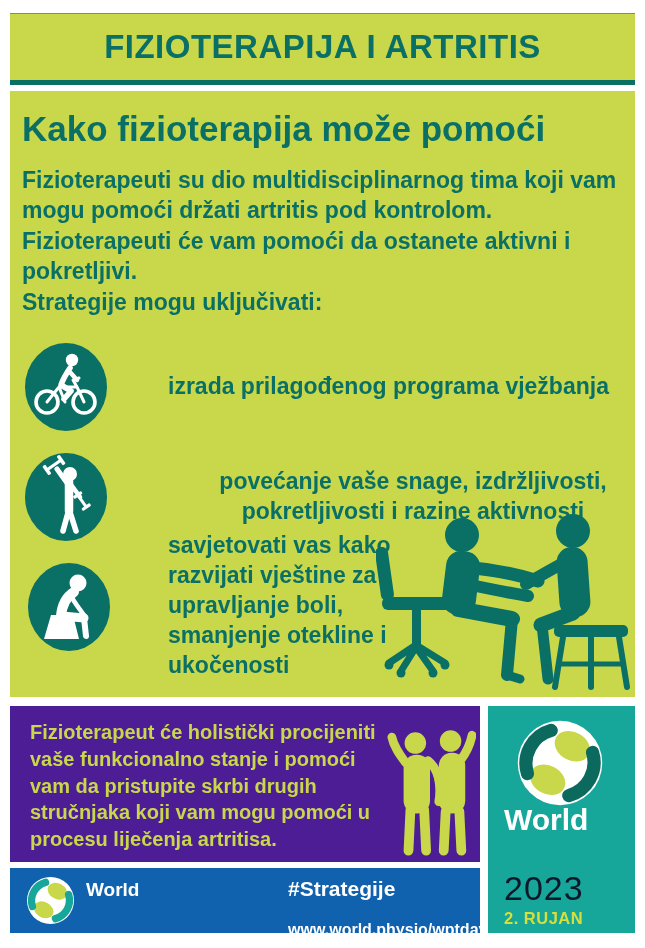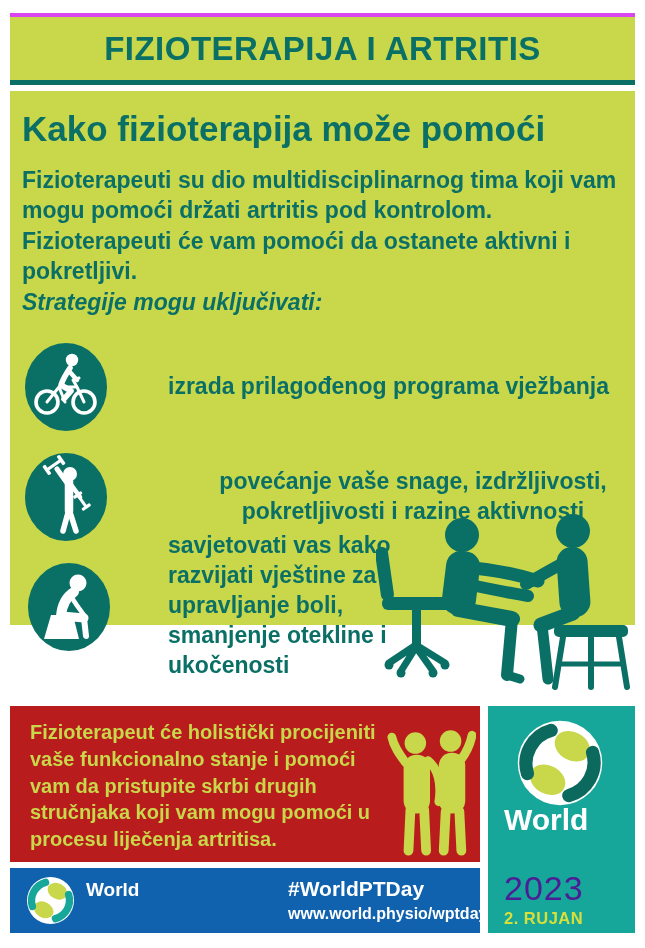--- a/index.html
+++ b/index.html
@@ -5,88 +5,88 @@
   * { margin:0; padding:0; box-sizing:border-box; }
   html,body { background:#ffffff; }
   body { font-family:"Liberation Sans", sans-serif; }
   #poster {
     position:relative; width:645px; height:948px; background:#ffffff;
     overflow:hidden;
   }
   
   .header-band {
     position:absolute; left:10px; top:13px; width:625px; height:72px;
-    background:#c9d74b; border-top:4px solid #d946ef; border-bottom:5px solid #0a7066;
+    background:#c9d74b; border-top:1px solid #d946ef; border-bottom:5px solid #0a7066;
     display:flex; align-items:center; justify-content:center;
   }
   .header-band h1 {
     color:#0a7066; font-size:33px; font-weight:800; letter-spacing:.5px;
   }
   
   .main-panel {
-    position:absolute; left:10px; top:91px; width:625px; height:534px;
+    position:absolute; left:10px; top:91px; width:625px; height:606px;
     background:#c9d74b;
   }
   .main-heading {
     position:absolute; left:12px; top:18px;
     color:#0a7066; font-size:35px; font-weight:800;
   }
   .intro-text {
     position:absolute; left:12px; top:74px; width:602px;
     color:#0a7066; font-size:23px; font-weight:700; line-height:1.32;
   }
   .strategies-label {
     position:absolute; left:12px; top:198px;
-    color:#0a7066; font-size:23px; font-weight:700;font-style:italic;
+    color:#0a7066; font-size:23px; font-weight:700;
   }
   .strategy-icon { position:absolute; width:82px; height:88px; }
   .s-icon-1 { left:15px; top:252px; }
   .s-icon-2 { left:15px; top:362px; }
   .s-icon-3 { left:18px; top:472px; }
   .strategy-text {
     position:absolute; left:110px; display:flex; align-items:center;
     color:#0a7066; font-size:23px; font-weight:700; line-height:1.3;margin-left:48px;
   }
   .s-text-1 { top:252px; height:88px; width:505px; }
   .s-text-2 { top:362px; height:88px; width:490px;text-align:center; }
   .s-text-3 { top:440px; width:282px; height:250px; align-items:flex-start; }
   .therapy-illustration { position:absolute; left:366px; top:406px; width:258px; height:196px; }
   
   .callout-box {
     position:absolute; left:10px; top:706px; width:470px; height:156px;
-    background:#b91c1c;
+    background:#4c1d95;
   }
   .callout-text {
     position:absolute; left:20px; top:13px; width:358px;
     color:#c9d74b; font-size:20px; font-weight:700; line-height:1.34;
   }
   .friends-illustration { position:absolute; left:376px; top:16px; width:90px; height:134px; }
   
   .badge-box {
     position:absolute; left:488px; top:706px; width:147px; height:227px;
     background:#16a79a;
   }
   .badge-logo { position:absolute; left:28px; top:13px; width:88px; height:88px; }
   .badge-world { position:absolute; left:16px; top:98px; color:#fff; font-size:30px; font-weight:800; line-height:1.07; }
   .badge-ptday { position:absolute; left:16px; top:130px; color:#fff; font-size:30px; font-weight:800; }
-  .badge-year { position:absolute; left:16px; top:163px; color:#4c1d95; font-size:34px; font-weight:300; letter-spacing:1px; }
+  .badge-year { position:absolute; left:16px; top:163px; color:#0f172a; font-size:34px; font-weight:300; letter-spacing:1px; }
   .badge-date { position:absolute; left:16px; top:203px; color:#d9df3a; font-size:16.5px; font-weight:800; letter-spacing:.5px; }
   
   .footer-bar {
     position:absolute; left:10px; top:868px; width:470px; height:65px;
     background:#1162ae;
   }
   .footer-logo { position:absolute; left:16px; top:8px; width:49px; height:49px; }
   .org-name {
     position:absolute; left:76px; top:12px;
     color:#fff; font-size:19px; font-weight:800; line-height:1.1;
   }
   .footer-links { position:absolute; left:278px; top:9px; color:#fff; }
   .hashtag { font-size:21px; font-weight:800; }
-  .site-url { font-size:16px; font-weight:600; margin-top:4px; }
+  .site-url { font-size:16px; font-weight:600; margin-top:20px; }
 </style>
 </head>
 <body>
 
 <div id="poster">
 
   <div class="header-band">
     <h1>FIZIOTERAPIJA I ARTRITIS</h1>
   </div>
 
@@ -205,18 +205,18 @@
       <circle cx="50" cy="50" r="48" fill="#ffffff"></circle>
       <ellipse cx="64" cy="31" rx="21" ry="16" fill="#c9d74b" transform="rotate(28 64 31)"></ellipse>
       <ellipse cx="36" cy="69" rx="21" ry="16" fill="#c9d74b" transform="rotate(28 36 69)"></ellipse>
       <path d="M13,62 A39,39 0 0 1 40,13" stroke="#16a79a" stroke-width="15" fill="none" stroke-linecap="round"></path>
       <path d="M87,38 A39,39 0 0 1 60,87" stroke="#16a79a" stroke-width="15" fill="none" stroke-linecap="round"></path>
     </svg>
     <div class="org-name">
       <div>World</div>
     </div>
     <div class="footer-links">
-      <div class="hashtag">#WorldPTDay</div>
+      <div class="hashtag">#Strategije</div>
       <div class="site-url">www.world.physio/wptday</div>
     </div>
   </div>
 
 </div>
 
 </body></html>

